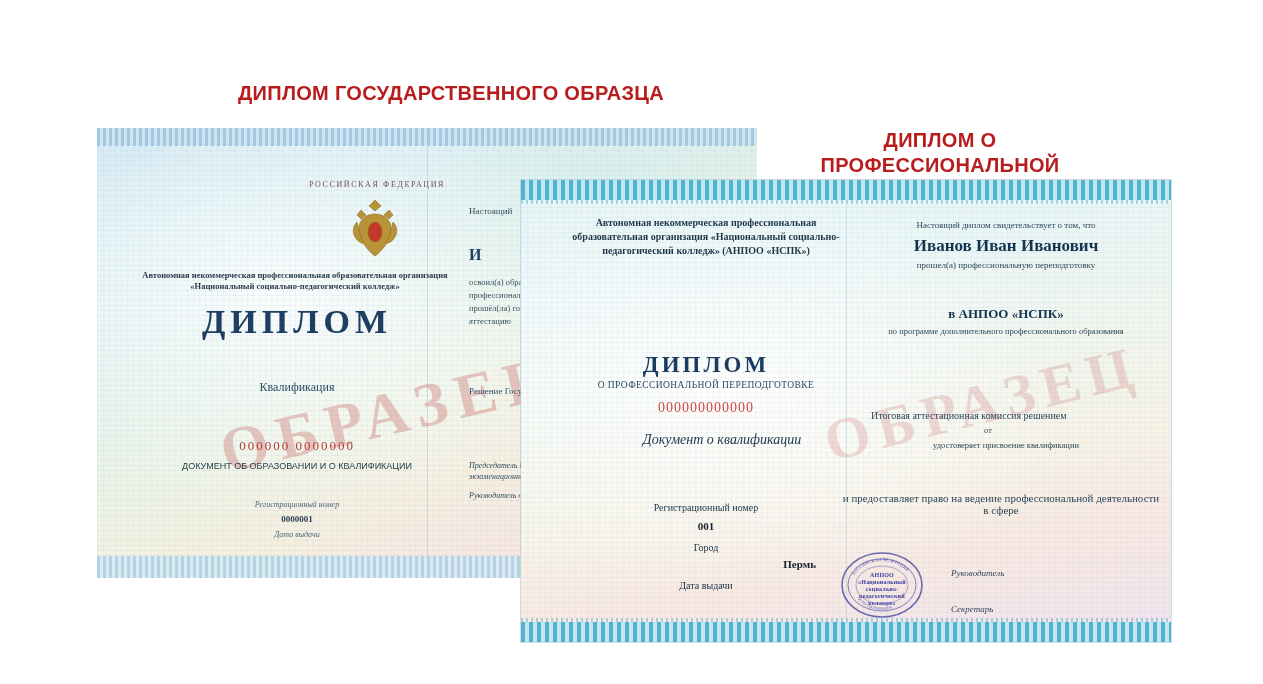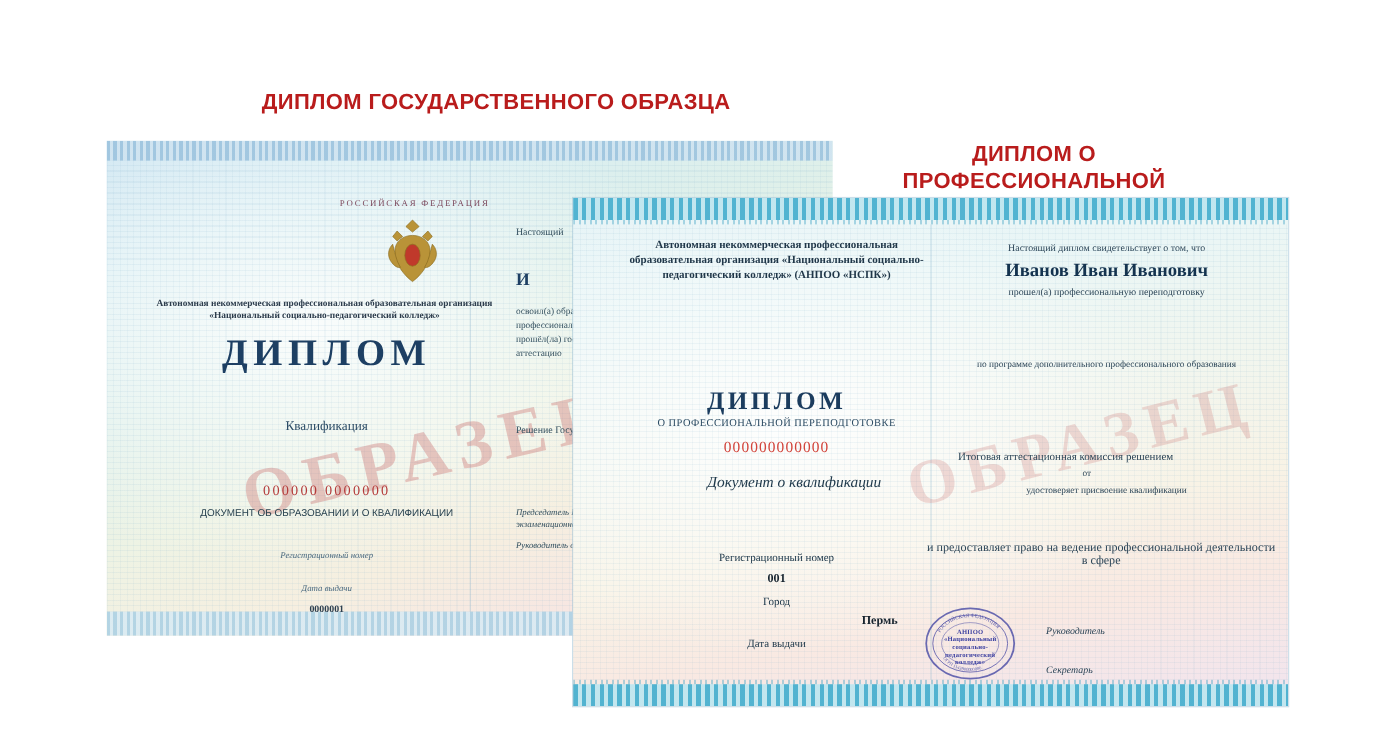--- a/index.html
+++ b/index.html
@@ -186,21 +186,20 @@
   .regnum-val-spo {
     position: absolute;
     left: 100px;
     top: 386px;
     width: 200px;
     text-align: center;
     font-size: 9px;
     font-weight: bold;
     color: #2b3f50;
     font-family: "Liberation Serif", serif;
-    margin-top: 34px;
   }
   .date-spo {
     position: absolute;
     left: 100px;
     top: 402px;
     width: 200px;
     text-align: center;
     font-size: 8px;
     color: #4b6a80;
     font-family: "Liberation Serif", serif;
@@ -573,20 +572,21 @@
 
   <div class="p-left" id="prof-reg-label">Регистрационный номер</div>
   <div class="p-left" id="prof-reg-value">001</div>
   <div class="p-left" id="prof-city-label">Город</div>
   <div class="p-left" id="prof-city-value">Пермь</div>
   <div class="p-left" id="prof-date-label">Дата выдачи</div>
 
   <div class="p-right" id="prof-r-cert">Настоящий диплом свидетельствует о том, что</div>
   <div class="p-right" id="prof-r-name">Иванов Иван Иванович</div>
   <div class="p-right" id="prof-r-passed">прошел(а) профессиональную переподготовку</div>
+  <div class="p-right" id="prof-r-org">в АНПОО «НСПК»</div>
   <div class="p-right" id="prof-r-program">по программе дополнительного профессионального образования</div>
   <div class="p-right" id="prof-r-comm">Итоговая аттестационная комиссия решением</div>
   <div class="p-right" id="prof-r-ot">от</div>
   <div class="p-right" id="prof-r-qual">удостоверяет присвоение квалификации</div>
   <div class="p-right" id="prof-r-right">и предоставляет право на ведение профессиональной деятельности в сфере</div>
   <div class="p-right" id="prof-r-head">Руководитель</div>
   <div class="p-right" id="prof-r-secr">Секретарь</div>
 
   <div class="seal">
     <svg viewBox="0 0 86 70" width="86" height="70" aria-hidden="true">

